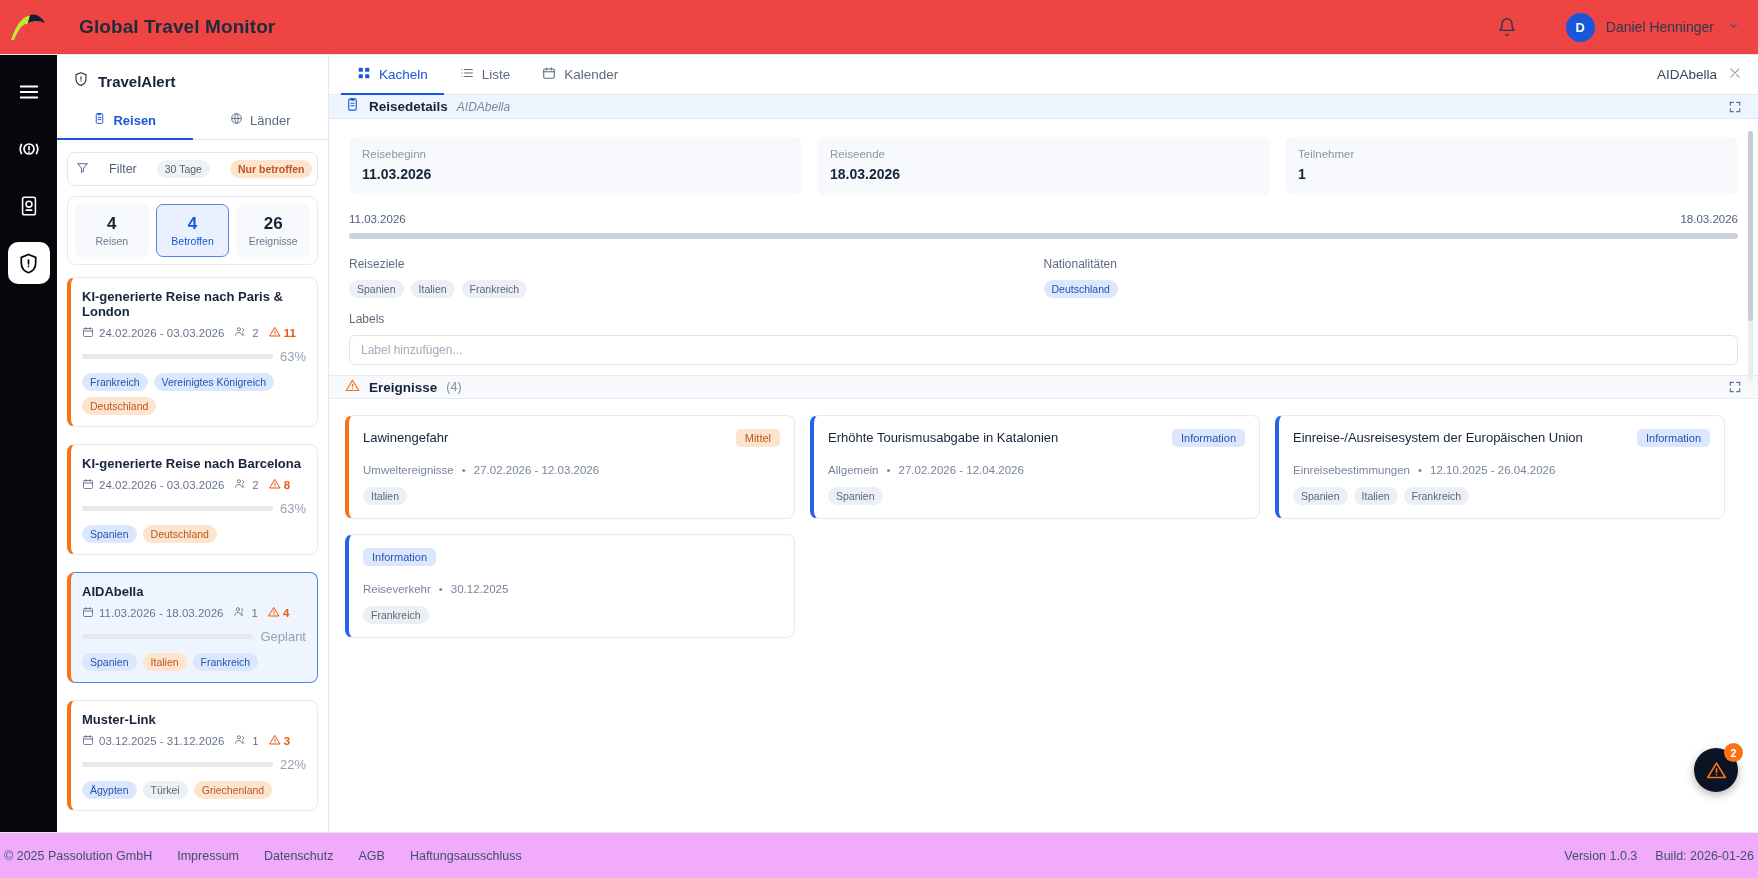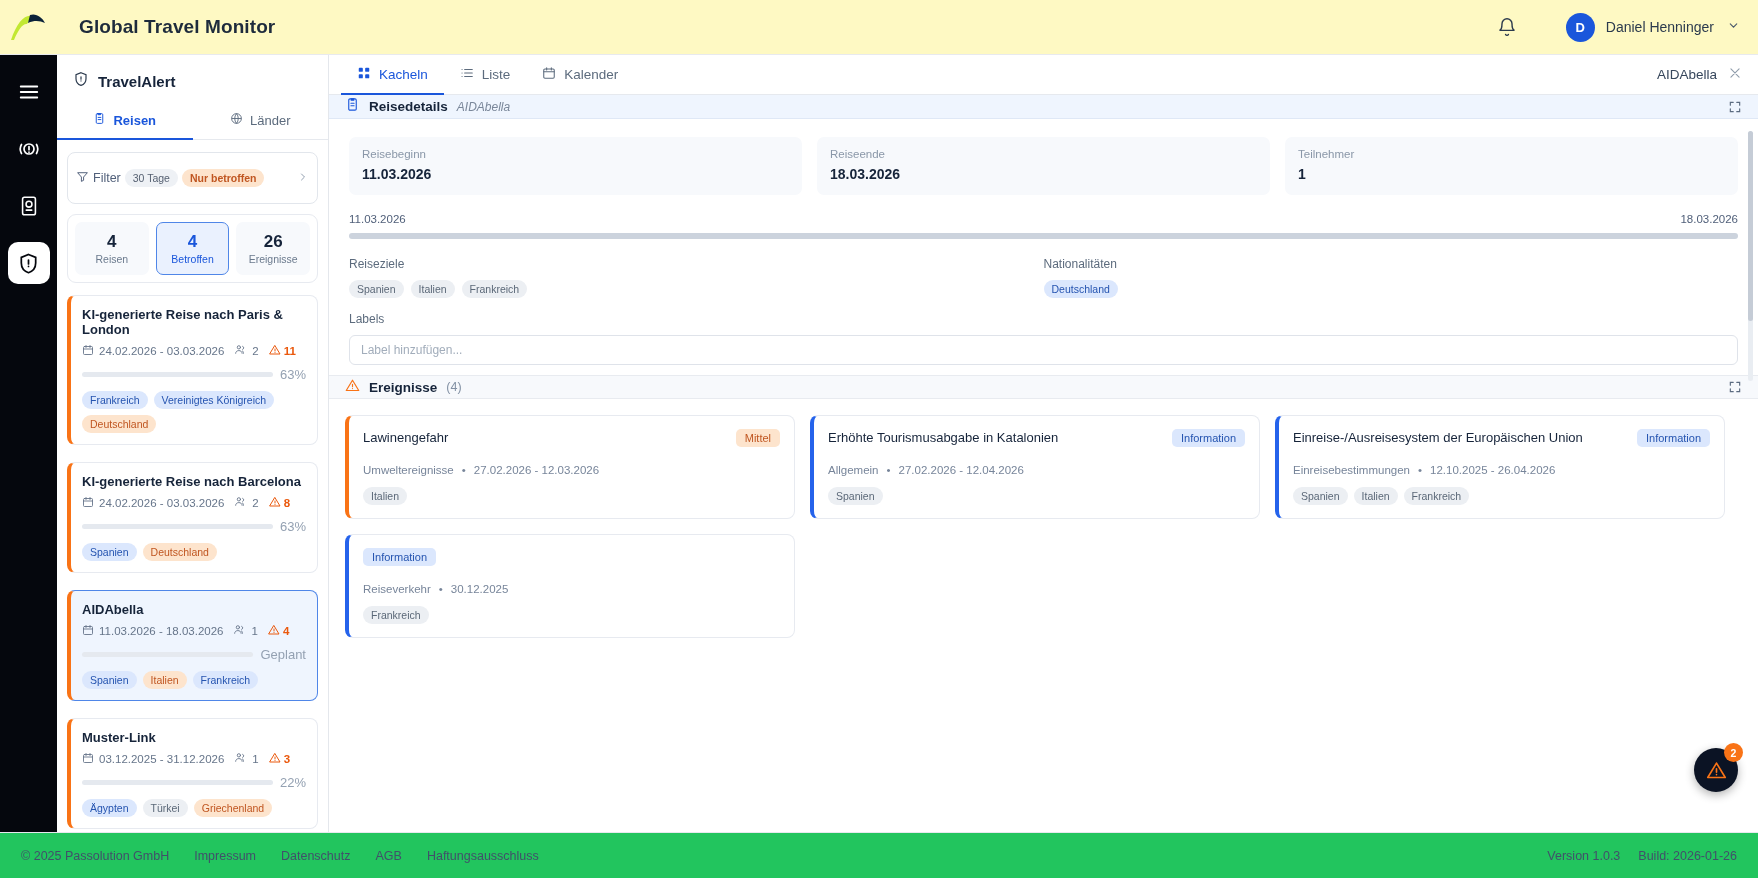--- a/index.html
+++ b/index.html
@@ -6,21 +6,21 @@
   html, body {
     width: 1758px; height: 878px;
     font-family: "Liberation Sans", sans-serif;
     background: #ffffff; color: #1e293b;
     overflow: hidden;
   }
   .app { width: 1758px; height: 878px; display: flex; flex-direction: column; position: relative; }
 
   
   .topbar {
-    height: 55px; flex: 0 0 55px; background: #fef9c3;
+    height: 55px; flex: 0 0 55px; background: #ef4444;
     border-bottom: 1px solid #e8eaee;
     display: flex; align-items: center; padding: 0 18px 0 0;
     position: relative; z-index: 5;
   }
   .logo-wrap { width: 57px; display: flex; align-items: center; justify-content: center; }
   .logo { width: 40px; height: 30px; position: relative; }
   .app-title { font-size: 19px; font-weight: 700; color: #1e2b3c; letter-spacing: .1px; margin-left: 22px; }
   .topbar-spacer { flex: 1; }
   .bell-btn { width: 34px; height: 34px; display: flex; align-items: center; justify-content: center; cursor: pointer; margin-right: 42px; }
   .user-area { display: flex; align-items: center; gap: 11px; cursor: pointer; }
@@ -58,21 +58,21 @@
   .tabs2 { display: flex; margin-top: 12px; border-bottom: 1px solid #e6e9ee; }
   .tab2 {
     flex: 1; display: flex; align-items: center; justify-content: center; gap: 7px;
     padding: 9px 0 10px; font-size: 13px; color: #5c6b7d; cursor: pointer;
     border-bottom: 2px solid transparent; margin-bottom: -1px;
   }
   .tab2.active { color: #1a56db; border-bottom-color: #1a56db; font-weight: 600; }
 
   .filter-bar {
     margin: 12px 10px 0 10px; border: 1px solid #e2e6ec; border-radius: 8px;
-    height: 52px; display: flex; align-items: center; padding: 0 8px; gap: 4px; cursor: pointer;
+    height: 34px; display: flex; align-items: center; padding: 0 8px; gap: 20px; cursor: pointer;
   }
   .filter-label { font-size: 12.5px; color: #51607a; }
   .pill { font-size: 10.5px; padding: 3px 8px; border-radius: 10px; white-space: nowrap; }
   .pill-gray { background: #eef1f5; color: #566172; }
   .pill-orange { background: #fde4cd; color: #c05621; font-weight: 700; }
   .filter-arrow { margin-left: auto; color: #93a0b0; font-size: 12px; }
 
   .stats {
     margin: 10px 10px 0 10px; border: 1px solid #e7eaf0; border-radius: 9px;
     display: flex; gap: 7px; padding: 7px;
@@ -176,22 +176,22 @@
   .event-top { display: flex; align-items: flex-start; gap: 10px; }
   .event-title { font-size: 13px; color: #16243a; flex: 1; line-height: 1.35; }
   .badge { font-size: 11px; padding: 3px 9px; border-radius: 5px; white-space: nowrap; }
   .badge-info { background: #dbe7fd; color: #2554b0; }
   .badge-mittel { background: #fde4cd; color: #c05621; }
   .event-meta { margin-top: 17px; font-size: 11.5px; color: #77859a; display: flex; align-items: center; gap: 8px; }
   .event-tags { display: flex; gap: 6px; margin-top: 11px; flex-wrap: wrap; }
 
   
   .footer {
-    height: 46px; flex: 0 0 46px; background: #22c55e; border-top: 1px solid #e6e9ee;
-    display: flex; align-items: center; padding: 0 21px; gap: 25px;
+    height: 46px; flex: 0 0 46px; background: #f0abfc; border-top: 1px solid #e6e9ee;
+    display: flex; align-items: center; padding: 0 4px; gap: 25px;
   }
   .foot-link { font-size: 12.5px; color: #41506a; cursor: pointer; }
   .foot-static { font-size: 12.5px; color: #41506a; }
   .foot-right { margin-left: auto; display: flex; gap: 18px; }
 
   
   .fab {
     position: absolute; right: 20px; bottom: 86px; width: 44px; height: 44px;
     border-radius: 50%; background: #0b1324; display: flex; align-items: center;
     justify-content: center; cursor: pointer; box-shadow: 0 3px 10px rgba(0,0,0,.3);

